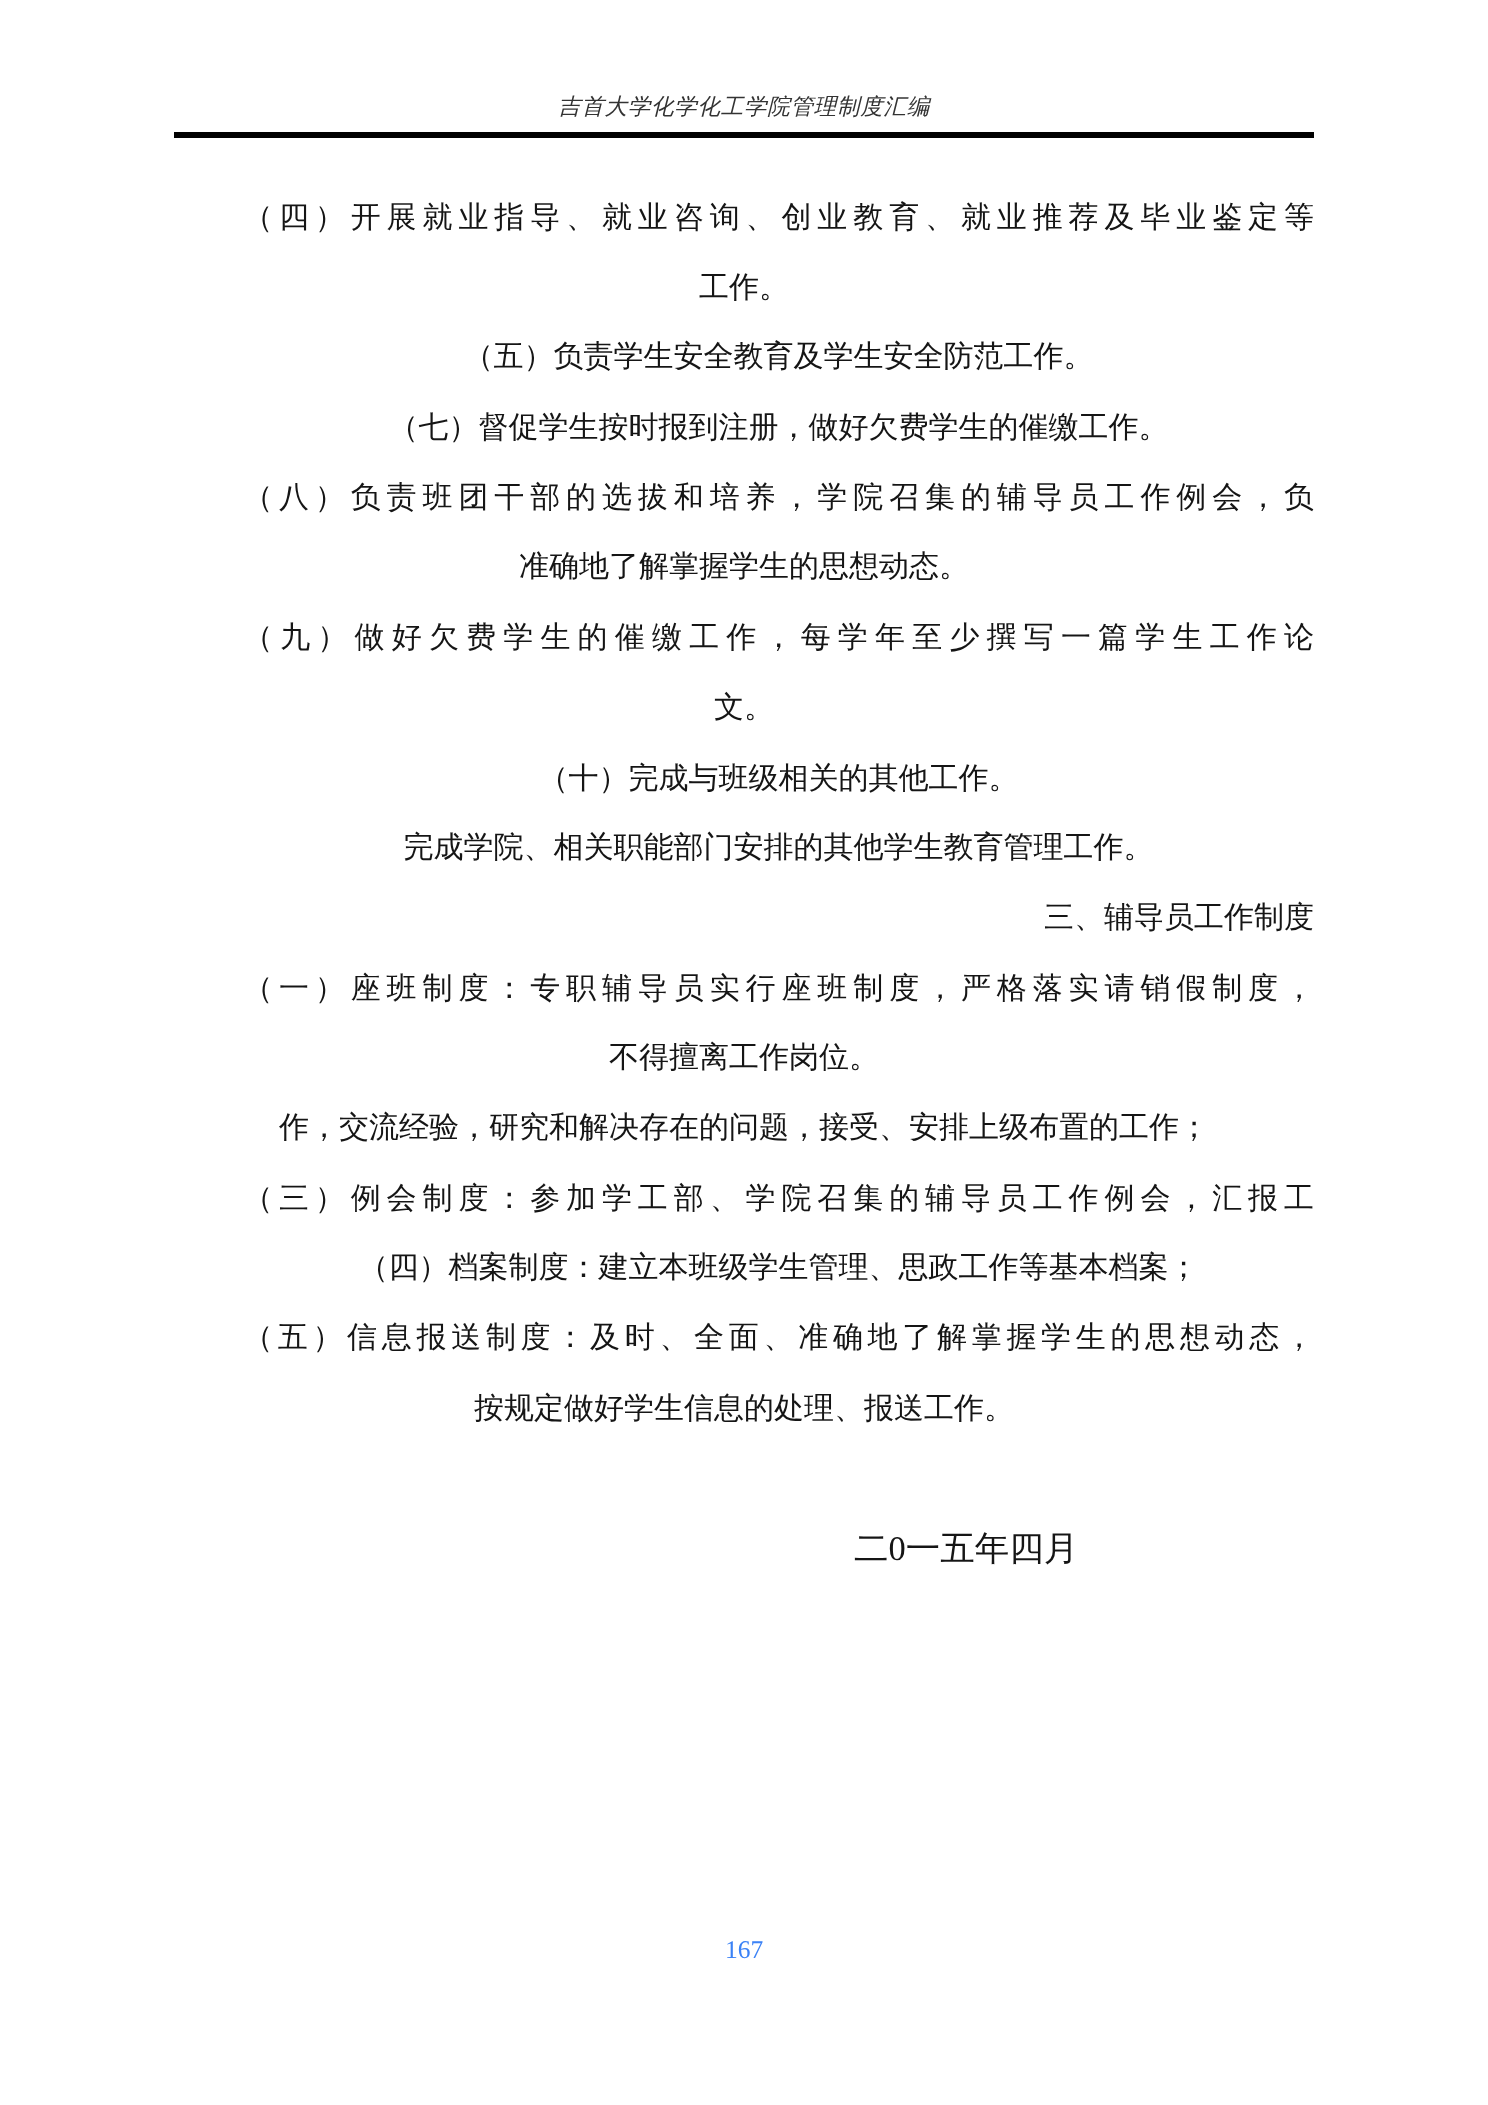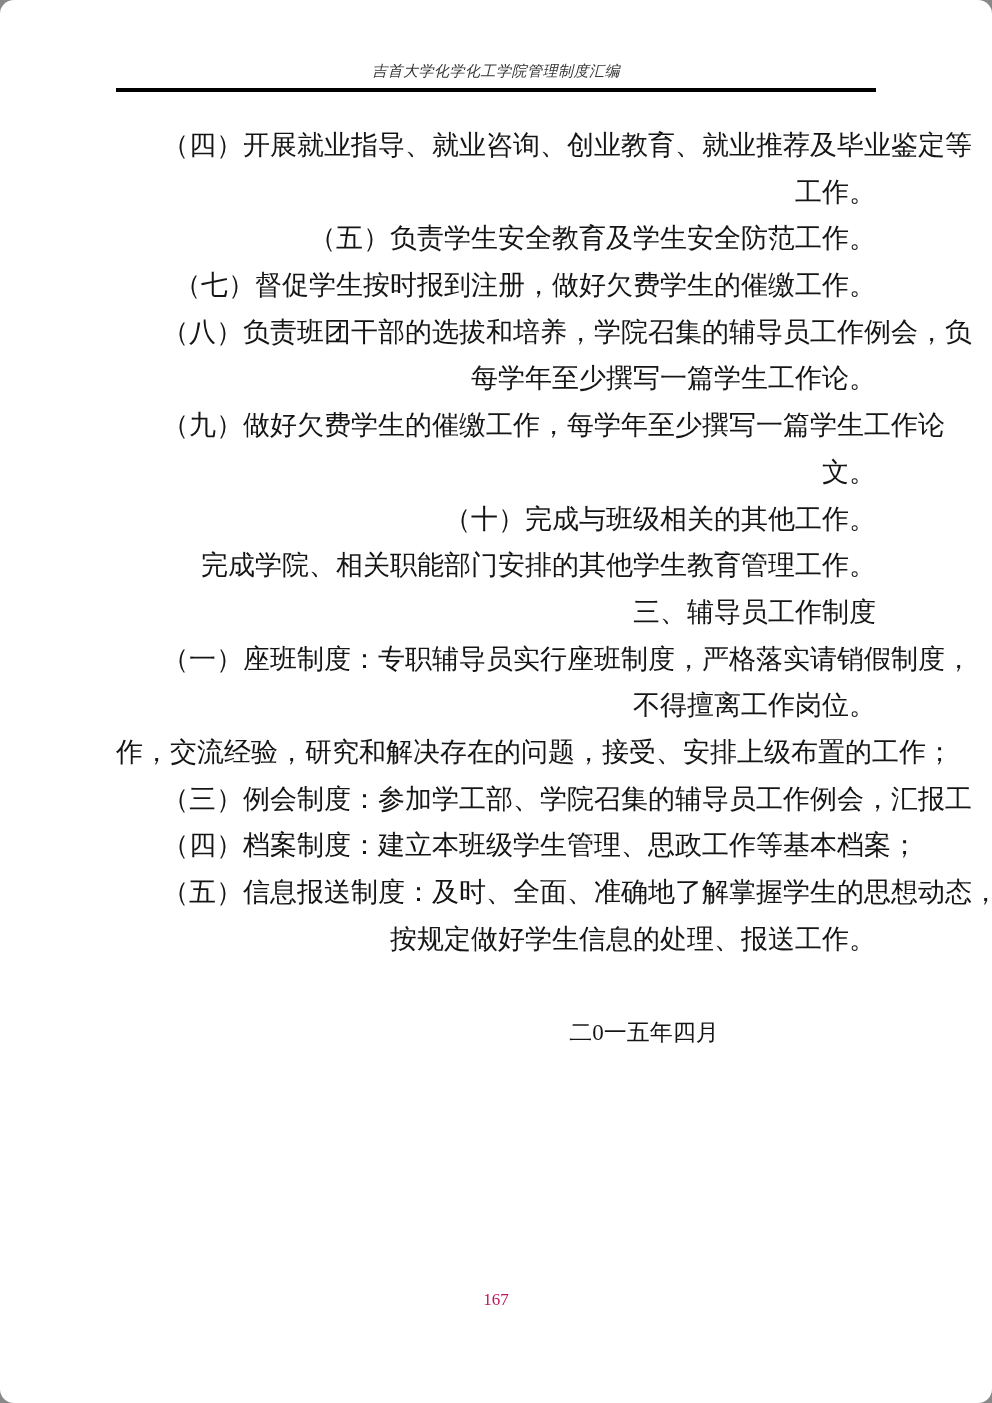--- a/index.html
+++ b/index.html
@@ -8,21 +8,20 @@
   body { display: flex; justify-content: center; }
 
   .page {
     position: relative;
     width: 992px;
     height: 1403px;
     background: #ffffff;
     color: #151515;
     font-family: "Liberation Serif", "DejaVu Serif", serif;
     overflow: hidden;
-    border-radius: 14px;
   }
 
   .margins { padding: 0 116px; }
 
   
   .header-title {
     padding-top: 62px;
     text-align: center;
     font-style: italic;
     font-size: 15px;
@@ -31,28 +30,28 @@
   }
   .header-rule {
     margin-top: 7px;
     height: 4px;
     background: #000000;
   }
 
   
   .doc-body {
     margin-top: 30px;
-    font-size: 27px;
+    font-size: 20px;
   }
   .para { margin: 0; }
   .line {
     height: 46.7px;
     line-height: 46.7px;
     white-space: nowrap;
-    text-align: right;
+    text-align: center;
     overflow: visible;
   }
   .line.indent { padding-left: 46px; }
   .line.fill {
     text-align: justify;
     text-align-last: justify;
     text-justify: inter-character;
   }
   .para.heading .line { text-align: right; }
 
@@ -68,21 +67,21 @@
   }
 
   
   .page-number {
     position: absolute;
     left: 0;
     right: 0;
     top: 1290px;
     text-align: center;
     font-size: 17px;
-    color: #be185d;
+    color: #3b82f6;
   }
 </style>
 </head>
 <body>
 
 <div class="page">
   <div class="margins">
 
     <div class="header-title">吉首大学化学化工学院管理制度汇编</div>
 
@@ -94,21 +93,21 @@
           <div class="line">工作。</div>
         </div>
         <div class="para">
           <div class="line indent">（五）负责学生安全教育及学生安全防范工作。</div>
         </div>
         <div class="para">
           <div class="line indent">（七）督促学生按时报到注册，做好欠费学生的催缴工作。</div>
         </div>
         <div class="para">
           <div class="line indent fill">（八）负责班团干部的选拔和培养，学院召集的辅导员工作例会，负</div>
-          <div class="line">每学年至少撰写一篇学生工作论。</div>
+          <div class="line">准确地了解掌握学生的思想动态。</div>
         </div>
         <div class="para">
           <div class="line indent fill">（九）做好欠费学生的催缴工作，每学年至少撰写一篇学生工作论</div>
           <div class="line">文。</div>
         </div>
         <div class="para">
           <div class="line indent">（十）完成与班级相关的其他工作。</div>
         </div>
         <div class="para">
           <div class="line indent">完成学院、相关职能部门安排的其他学生教育管理工作。</div>

